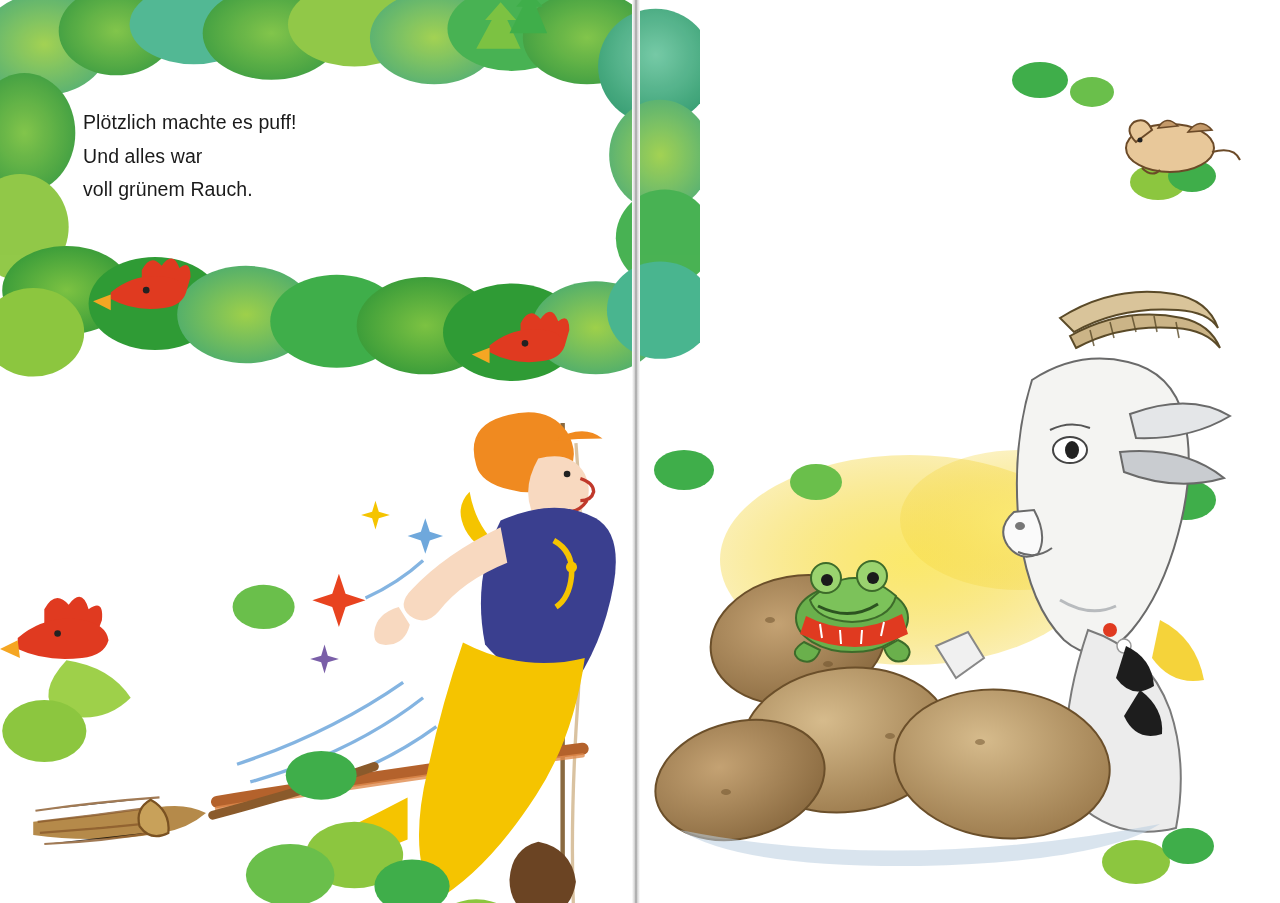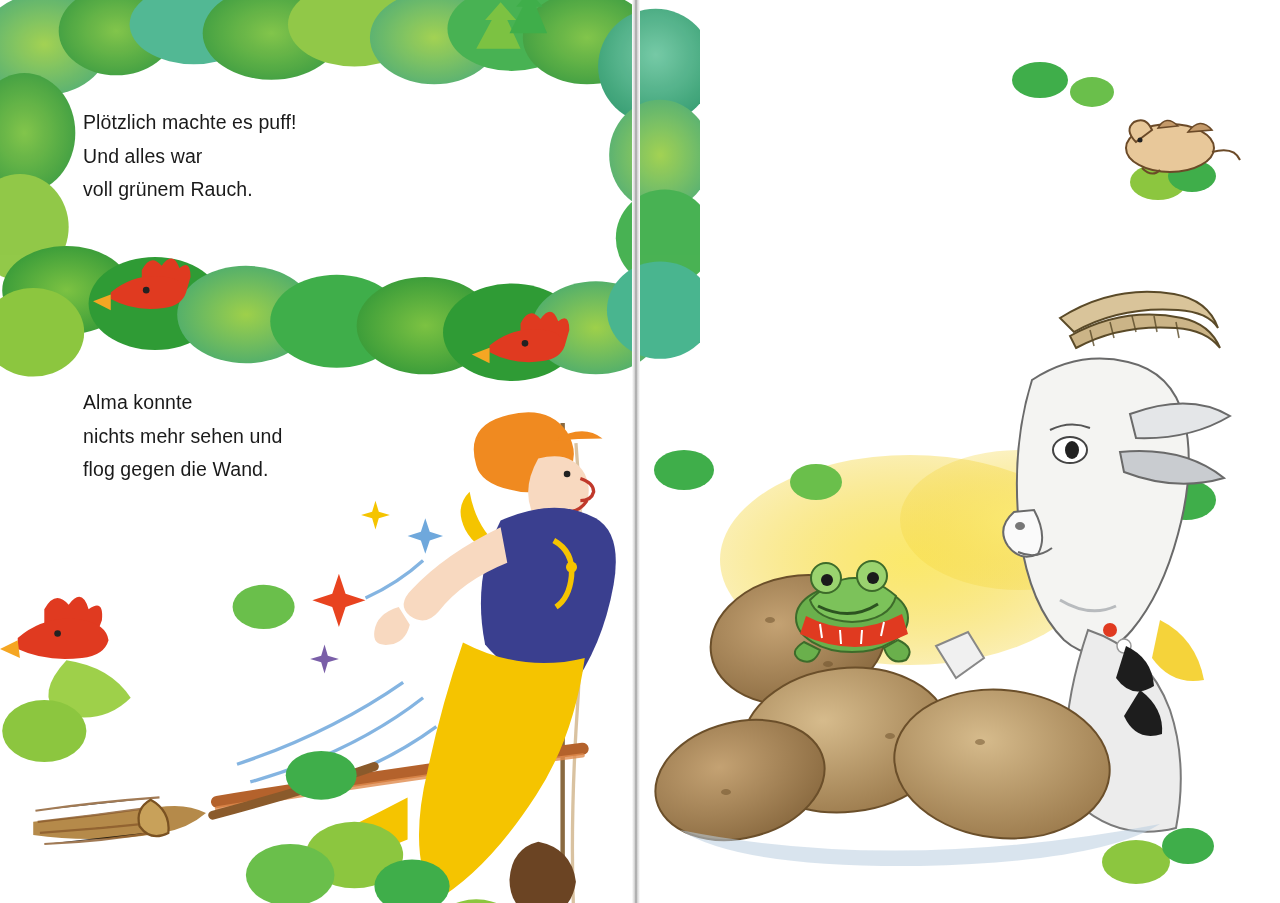--- a/index.html
+++ b/index.html
@@ -207,23 +207,20 @@
         <ellipse cx="484" cy="852" rx="32" ry="22" fill="#49b58f"></ellipse>
         <ellipse cx="118" cy="862" rx="34" ry="22" fill="#6abf4b"></ellipse>
         <ellipse cx="30" cy="880" rx="34" ry="24" fill="#8cc63f"></ellipse>
       </g>
     </svg>
 
     <div class="text-block" id="left-text-1">Plötzlich machte es puff!
 Und alles war
 voll grünem Rauch.</div>
 
-    <div class="text-block" id="left-text-2">Alma konnte
-nichts mehr sehen und
-flog gegen die Wand.</div>
   </div>
 
   <div class="gutter"></div>
 
   <div class="page page-right">
 
     <svg class="art" viewBox="0 0 640 903" preserveAspectRatio="none" xmlns="http://www.w3.org/2000/svg">
       <defs>
         <radialGradient id="pot1" cx="40%" cy="35%" r="70%">
           <stop offset="0%" stop-color="#c4a273"></stop>

